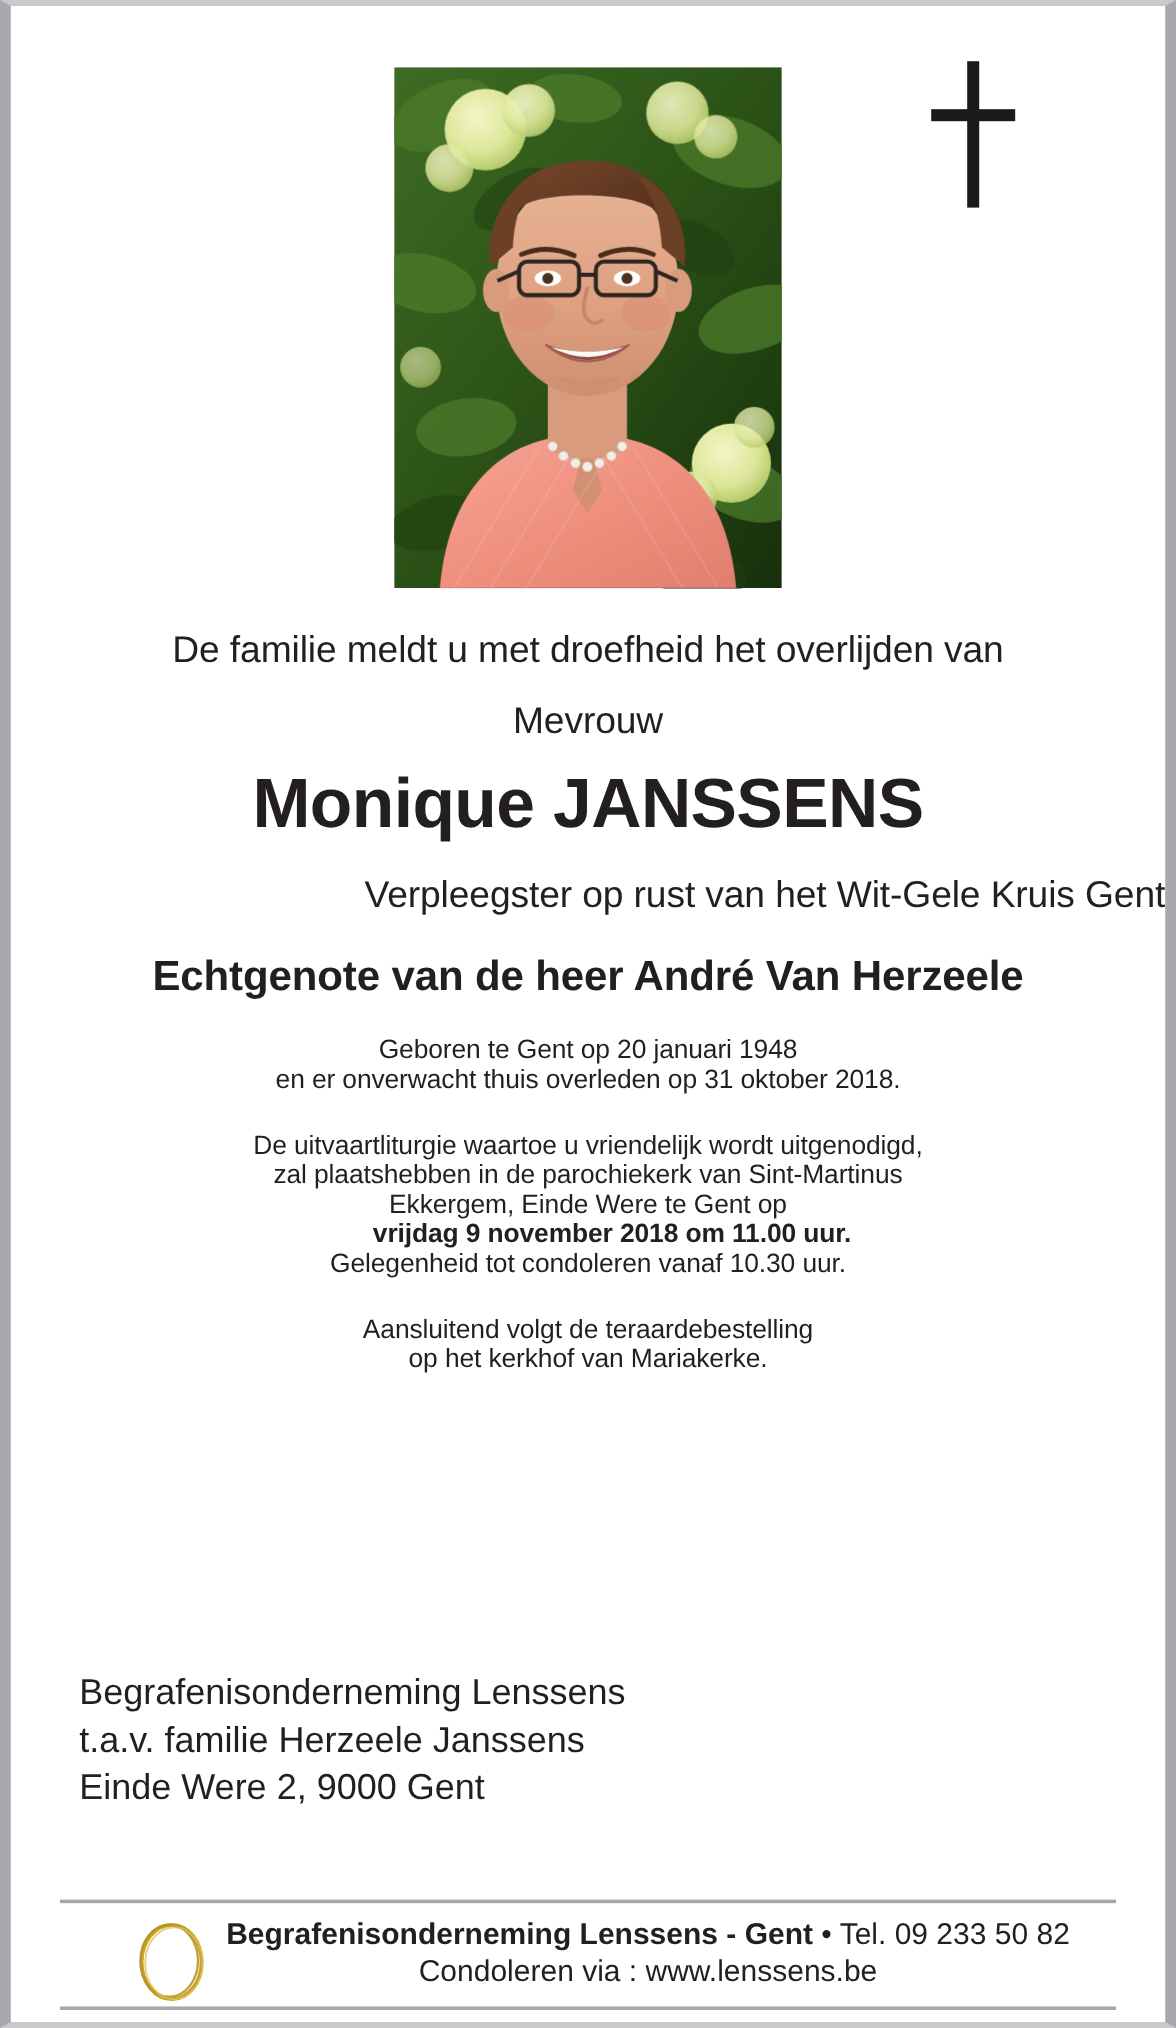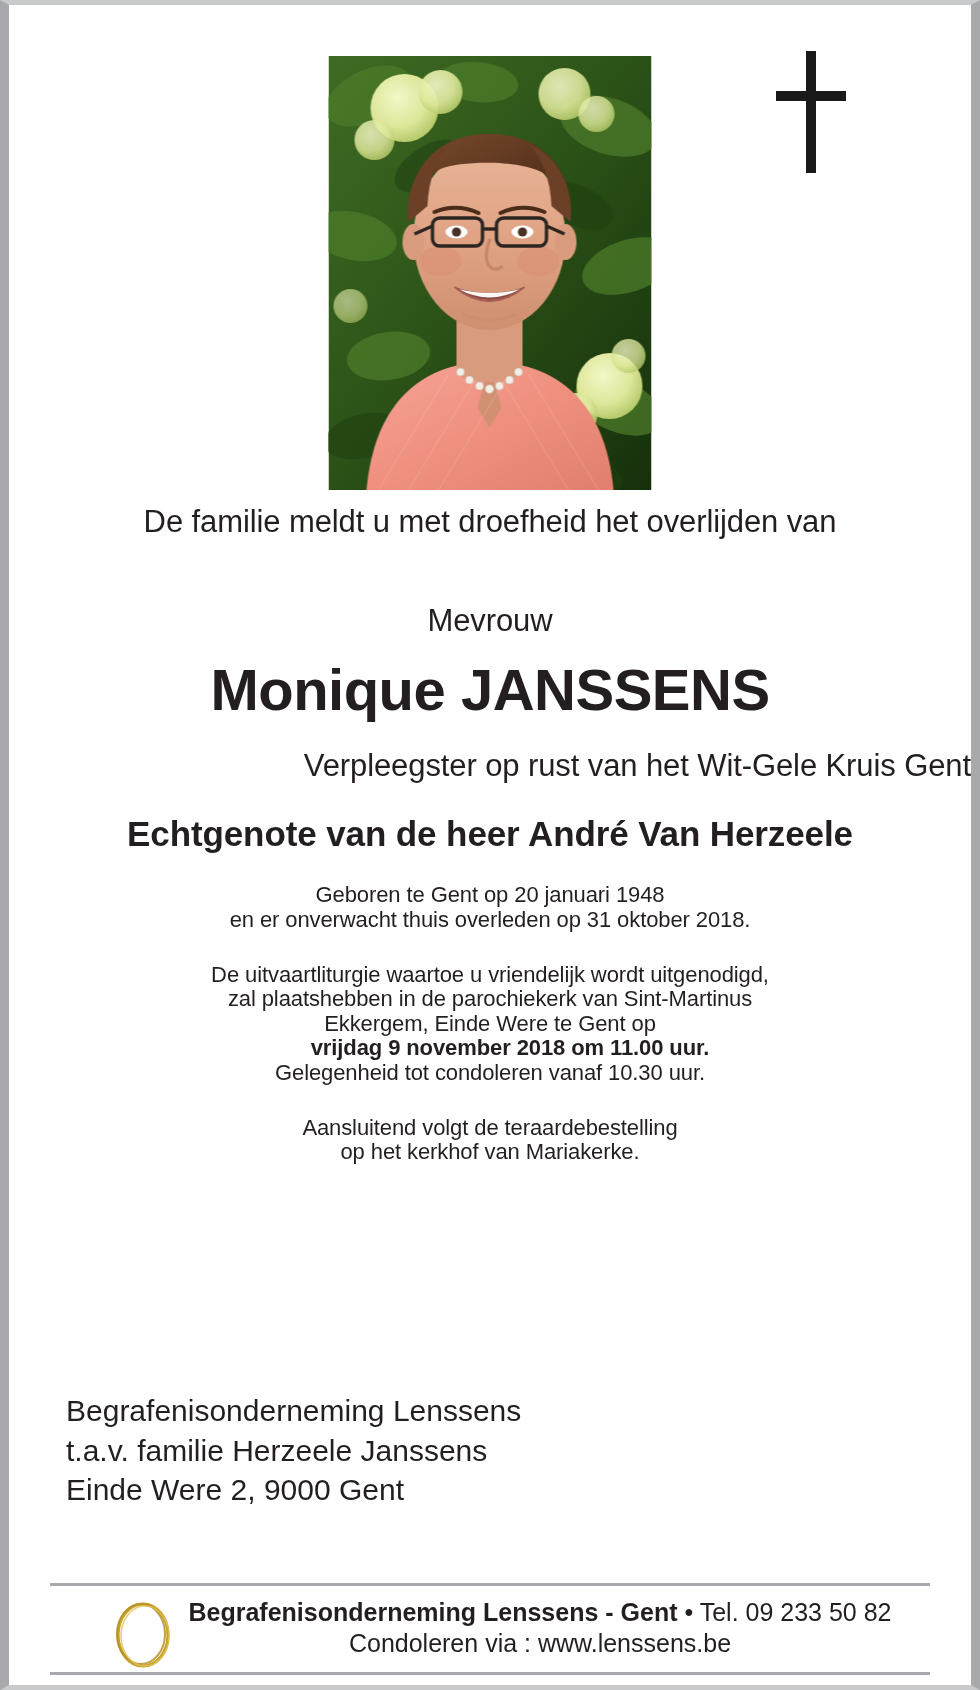--- a/index.html
+++ b/index.html
@@ -76,25 +76,25 @@
 
   .ln {
     font-family: "Liberation Sans Narrow", "Liberation Sans", sans-serif;
     font-stretch: condensed;
     line-height: 1.12;
     letter-spacing: -0.1px;
   }
 
   .intro {
     font-size: 31px;
-    margin-top: 0;
+    margin-top: 20px;
   }
   .salutation {
     font-size: 31px;
-    margin-top: 64px;
+    margin-top: 24px;
   }
   .deceased-name {
     font-size: 58px;
     font-weight: bold;
     margin-top: 20px;
     letter-spacing: -0.5px;
   }
   .profession {
     font-size: 31px;
     margin-top: 26px;

